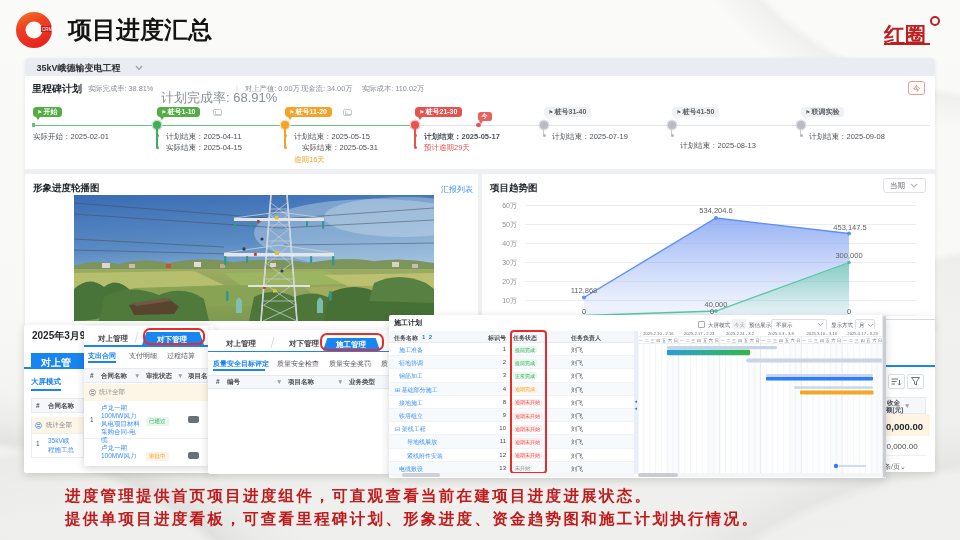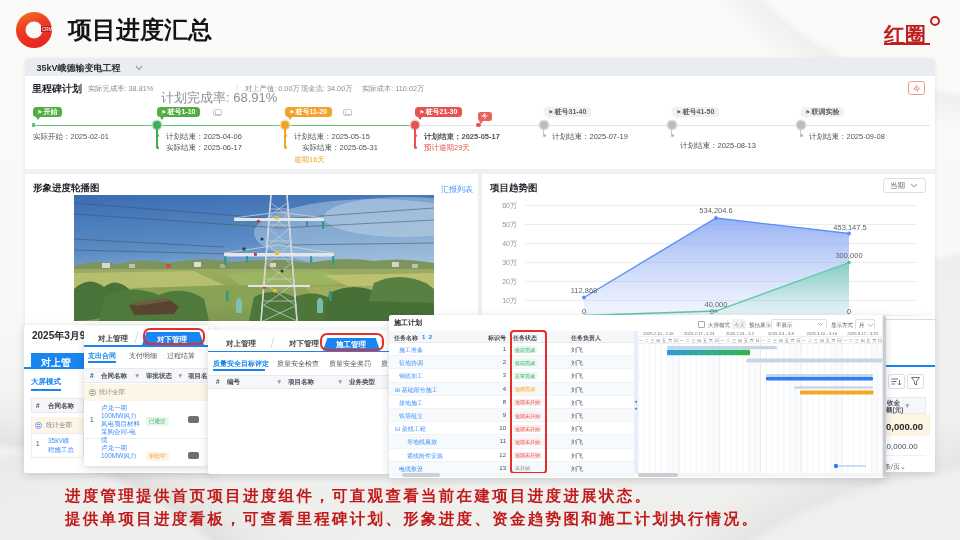--- a/index.html
+++ b/index.html
@@ -94,23 +94,23 @@
 <div class="ms-badge" style="left:544px;background:#f0f1f3;color:#5f6266;"><span class="flag">⚑</span>桩号31-40</div>
 <div class="ms-tail" style="left:547px;border-top-color:#f0f1f3;"></div>
 <div class="ms-badge" style="left:672px;background:#f0f1f3;color:#5f6266;"><span class="flag">⚑</span>桩号41-50</div>
 <div class="ms-tail" style="left:675px;border-top-color:#f0f1f3;"></div>
 <div class="ms-badge" style="left:801px;background:#f0f1f3;color:#5f6266;"><span class="flag">⚑</span>联调实验</div>
 <div class="ms-tail" style="left:804px;border-top-color:#f0f1f3;"></div>
 
 <div class="mrow" style="left:33px;top:131.5px;">实际开始：2025-02-01</div>
 <div class="abs" style="left:156.4px;top:129px;width:1.2px;height:18px;background:#44ab5b;"></div>
 <div class="mdot" style="left:155.5px;top:134px;background:#44ab5b;"></div>
-<div class="mrow" style="left:166px;top:131.5px;">计划结束：2025-04-06</div>
+<div class="mrow" style="left:166px;top:131.5px;">计划结束：2025-04-11</div>
 <div class="mdot" style="left:155.5px;top:145.5px;background:#44ab5b;"></div>
-<div class="mrow" style="left:166px;top:143px;">实际结束：2025-06-17</div>
+<div class="mrow" style="left:166px;top:143px;">实际结束：2025-04-15</div>
 <div class="abs" style="left:284.4px;top:129px;width:1.2px;height:18px;background:#f2a32c;"></div>
 <div class="mdot" style="left:283.5px;top:134px;background:#f2a32c;"></div>
 <div class="mrow" style="left:294px;top:131.5px;">计划结束：2025-05-15</div>
 <div class="mdot" style="left:283.5px;top:145.5px;background:#f2a32c;"></div>
 <div class="mrow" style="left:302px;top:143px;">实际结束：2025-05-31</div>
 <div class="mrow" style="left:294px;top:154.5px;color:#f2a32c;">逾期16天</div>
 <div class="abs" style="left:414.4px;top:129px;width:1.2px;height:18px;background:#e4534f;"></div>
 <div class="mdot" style="left:413.5px;top:134px;background:#e4534f;"></div>
 <div class="mrow" style="left:424px;top:131.5px;font-weight:bold;">计划结束：2025-05-17</div>
 <div class="mdot" style="left:413.5px;top:145.5px;background:#e4534f;"></div>

